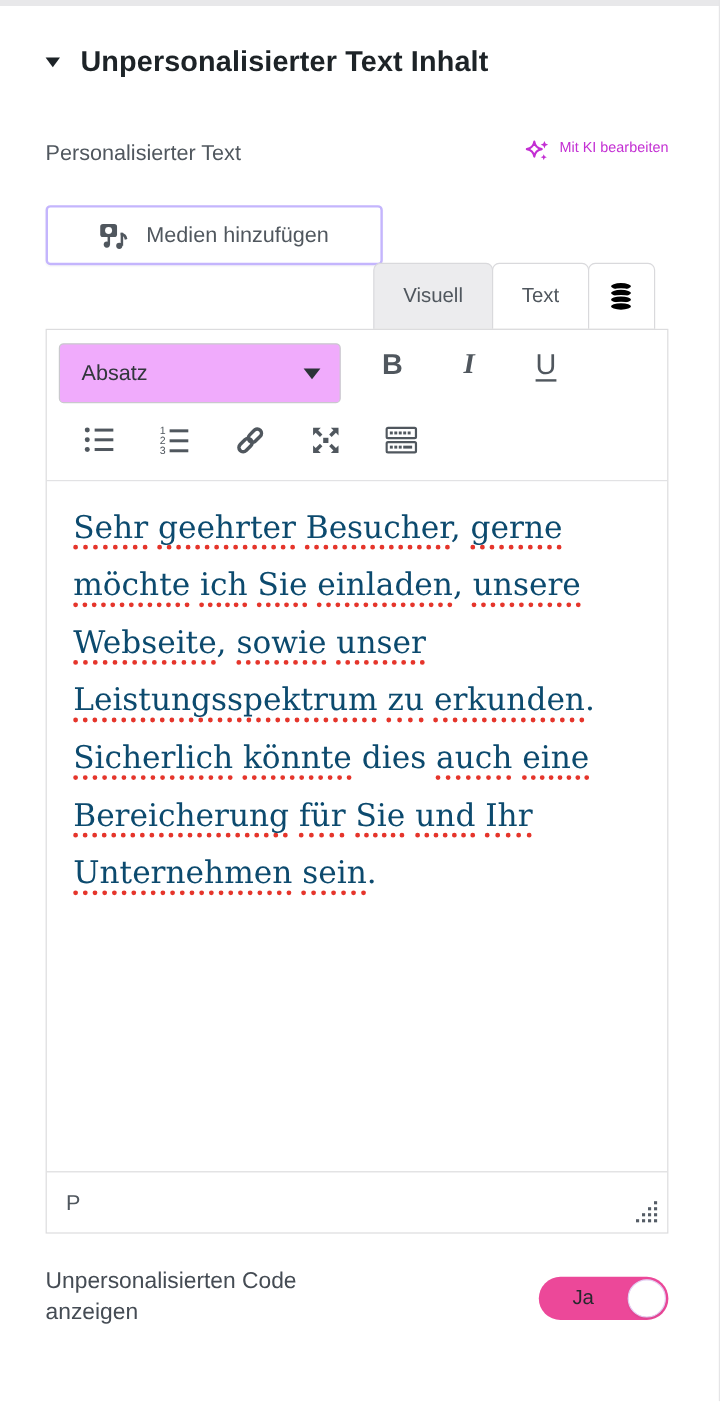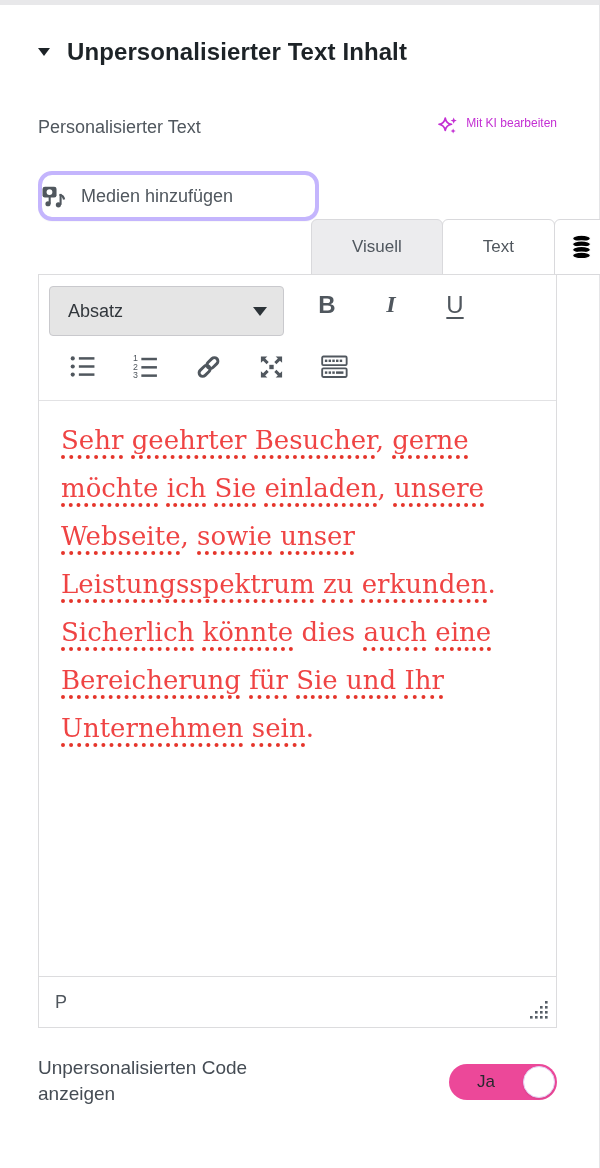--- a/index.html
+++ b/index.html
@@ -12,44 +12,44 @@
   .section-header { position:absolute; left:38px; top:38px; display:flex; align-items:center; gap:17px; cursor:pointer; }
   .caret-down { width:0; height:0; border-left:6px solid transparent; border-right:6px solid transparent; border-top:8px solid #1d2327; }
   .section-title { font-size:24px; font-weight:700; color:#1d2327; letter-spacing:.1px; }
 
   
   .field-row { position:absolute; left:38px; top:104px; width:519px; display:flex; justify-content:space-between; align-items:center;margin-top:12px; }
   .field-label { font-size:18px; color:#50575e; }
   .ai-link { display:flex; gap:7px; color:#c32fd3; font-size:12px; cursor:pointer; }
 
   
-  .media-btn { position:absolute; left:38px; top:171px; width:281px; height:50px; background:#fff; border:4px solid #c4b5fd; border-radius:14px; display:flex; align-items:center; gap:12px; cursor:pointer; box-shadow:0 1px 1px rgba(0,0,0,.03); }
+  .media-btn { position:absolute; left:38px; top:171px; width:281px; height:50px; background:#fff; border:2px solid #c4b5fd; border-radius:4px; display:flex; align-items:center; justify-content:center; gap:12px; cursor:pointer; box-shadow:0 1px 1px rgba(0,0,0,.03); }
   .media-btn span { font-size:18px; color:#50575e; }
 
   
   .tabs { position:absolute; top:219px; left:312px; display:flex; height:56px; }
-  .tab { height:56px; display:flex; align-items:center; justify-content:center; padding:0 40px; font-size:17px; color:#50575e; border:1px solid #d9d9dc; border-radius:6px 6px 0 0; background:#fff; cursor:pointer; margin-left:-1px; }
+  .tab { height:56px; display:flex; align-items:center; justify-content:center; padding:0 24px; font-size:17px; color:#50575e; border:1px solid #d9d9dc; border-radius:6px 6px 0 0; background:#fff; cursor:pointer; margin-left:-1px; }
   .tab.active { background:#ececee; }
   .tab-db { width:56px; padding:0; }
 
   
   .editor { position:absolute; left:38px; top:274px; width:519px; height:754px; border:1px solid #dcdcde; background:#fff; }
   .toolbar { position:relative; height:126px; border-bottom:1px solid #e2e2e4; }
-  .format-select { position:absolute; left:10px; top:11px; width:235px; height:50px; border:1px solid #c9c9cd; border-radius:4px; background:#e5e5e5; display:flex; align-items:center; padding:0 18px; cursor:pointer; }
+  .format-select { position:absolute; left:10px; top:11px; width:235px; height:50px; border:1px solid #c9c9cd; border-radius:4px; background:#f0abfc; display:flex; align-items:center; padding:0 18px; cursor:pointer; }
   .format-select .val { font-size:18px; color:#32373c; }
   .select-caret { position:absolute; right:16px; width:0; height:0; border-left:7px solid transparent; border-right:7px solid transparent; border-top:9px solid #2c3338; }
   .fmt-btn { position:absolute; top:16px; font-size:24px; color:#50575e; cursor:pointer; width:40px; text-align:center; }
   .b-btn { left:268px; font-weight:700; }
   .i-btn { left:332px; font-style:italic; font-family:"Liberation Serif", serif; font-weight:700; }
   .u-btn { left:396px; text-decoration:underline; text-underline-offset:4px; }
   .toolbar-row2 { position:absolute; left:30px; top:78px; display:flex; gap:36px; }
   .tb-icon { width:27px; height:27px; display:flex; align-items:center; justify-content:center; cursor:pointer; }
 
   
-  .content { height:575px; padding:15px 20px 0 22px; font-family:"DejaVu Serif", "Liberation Serif", serif; font-size:26px; line-height:48px; color:#ef4444; cursor:text; overflow:hidden; }
+  .content { height:575px; padding:15px 20px 0 22px; font-family:"DejaVu Serif", "Liberation Serif", serif; font-size:26px; line-height:48px; color:#0c4a6e; cursor:text; overflow:hidden; }
   .tok.sp { text-decoration:underline dotted #e5352b; text-decoration-thickness:3.5px; text-underline-offset:6px; }
 
   
   .statusbar { position:relative; height:51px; border-top:1px solid #dcdcde; display:flex; align-items:center; }
   .status-path { margin-left:16px; font-size:18px; color:#50575e; }
   .resize-grip { position:absolute; right:6px; bottom:5px; cursor:se-resize; }
 
   
   .toggle-row { position:absolute; left:38px; top:1055px; width:519px; display:flex; justify-content:space-between; }
   .toggle-label { width:290px; font-size:19px; line-height:26px; color:#454c54; }

